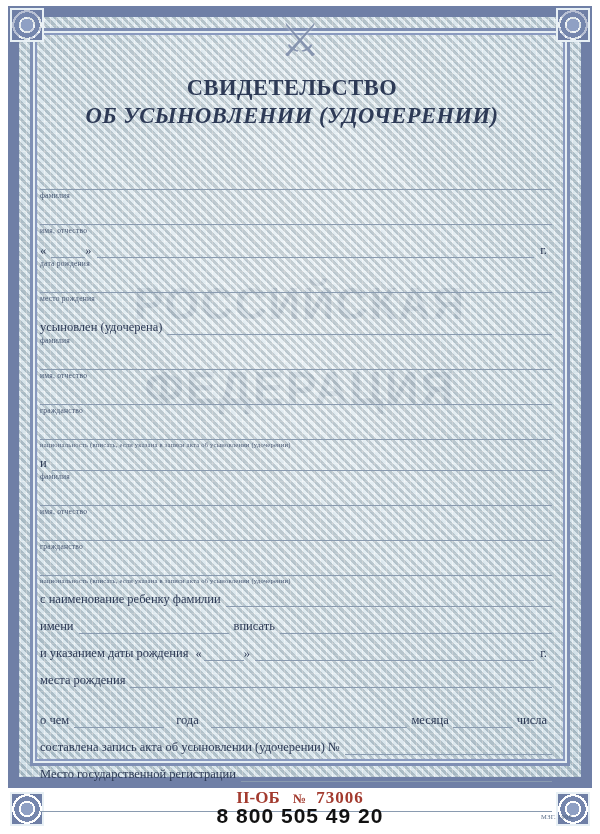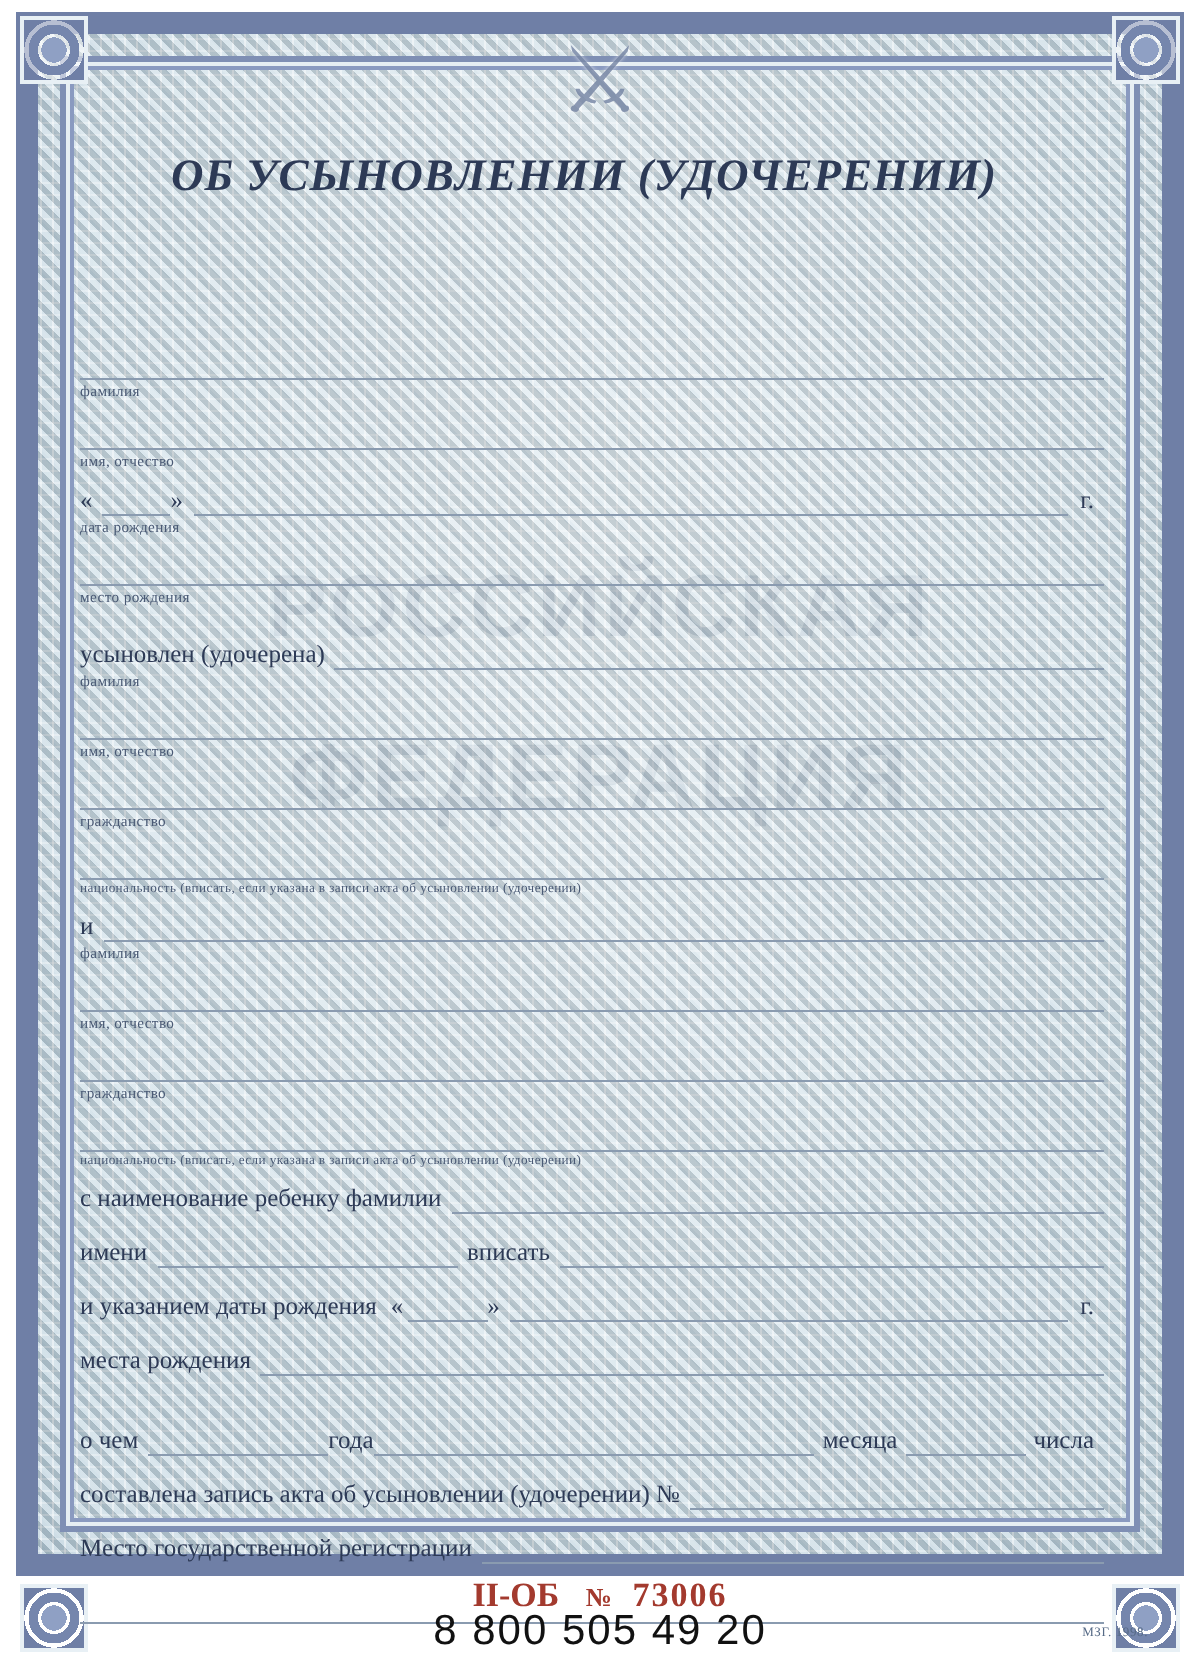--- a/index.html
+++ b/index.html
@@ -116,21 +116,21 @@
   .numline .ser{letter-spacing:0}
   .numline .no{font-size:13px;margin:0 4px 0 8px}
   .mark{
     position:absolute;right:26px;bottom:14px;
     font-size:6.5px;color:#566a86;letter-spacing:.3px;
   }
   
   .phone{
     position:absolute;left:0;right:0;bottom:6px;text-align:center;
     font-family:"Liberation Sans", sans-serif;
-    font-weight:normal;font-size:21px;color:#111;letter-spacing:1px;
+    font-weight:bold;font-size:21px;color:#111;letter-spacing:1px;
   }
 </style>
 </head>
 <body>
 
 <div class="page">
 
   <div class="sheet"></div>
 
   <div class="watermark">
@@ -141,20 +141,21 @@
   <div class="border-outer"></div>
   <div class="corner tl"></div>
   <div class="corner tr"></div>
   <div class="corner bl"></div>
   <div class="corner br"></div>
 
   <div class="emblem">⚔</div>
 
   <div class="content">
     <h1 class="title">
+      <span>СВИДЕТЕЛЬСТВО</span>
       <span class="l2">ОБ УСЫНОВЛЕНИИ (УДОЧЕРЕНИИ)</span>
     </h1>
   </div>
 
   <div class="rows">
 
     <div class="line"></div>
     <div class="cap">фамилия</div>
 
     <div class="line"></div>
@@ -230,21 +231,21 @@
 
     <div class="row">
       <span class="lbl">места рождения</span>
       <span class="fill"></span>
     </div>
     <div style="height:24px"></div>
 
     <div class="row">
       <span class="lbl">о чем</span>
       <span class="fill" style="flex:0 0 90px"></span>
-      <span class="lbl" style="padding:0 0">года</span>
+      <span class="lbl" style="padding:0 12px">года</span>
       <span class="fill"></span>
       <span class="lbl" style="padding:0 4px">месяца</span>
       <span class="fill" style="flex:0 0 60px"></span>
       <span class="lbl" style="padding-left:4px">числа</span>
     </div>
     <div style="height:11px"></div>
 
     <div class="row">
       <span class="lbl">составлена запись акта об усыновлении (удочерении) №</span>
       <span class="fill"></span>

